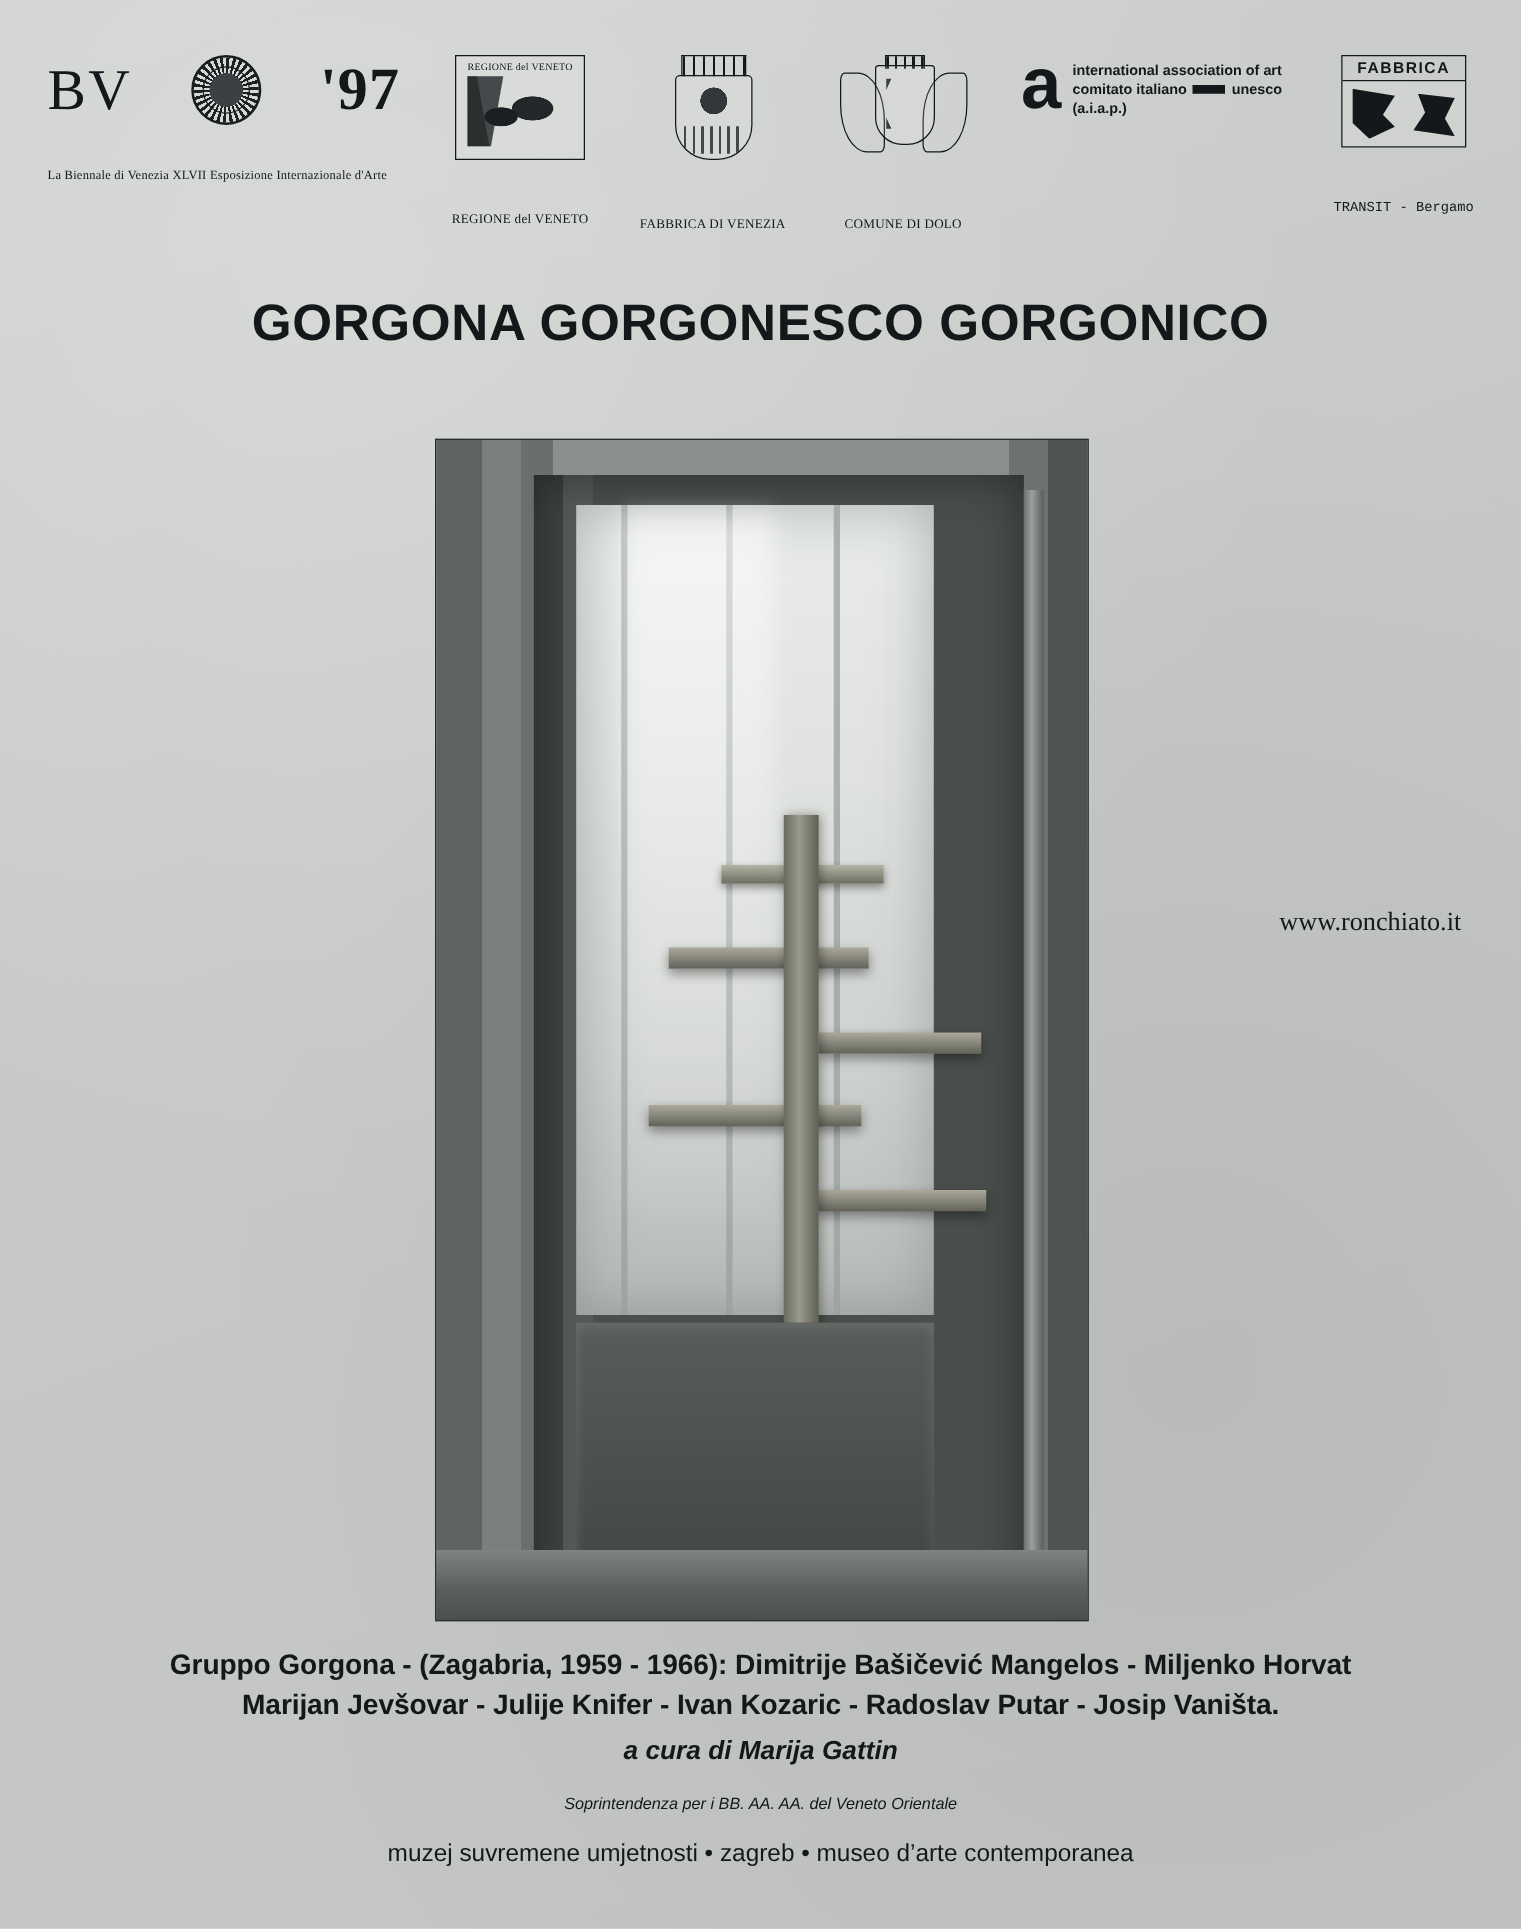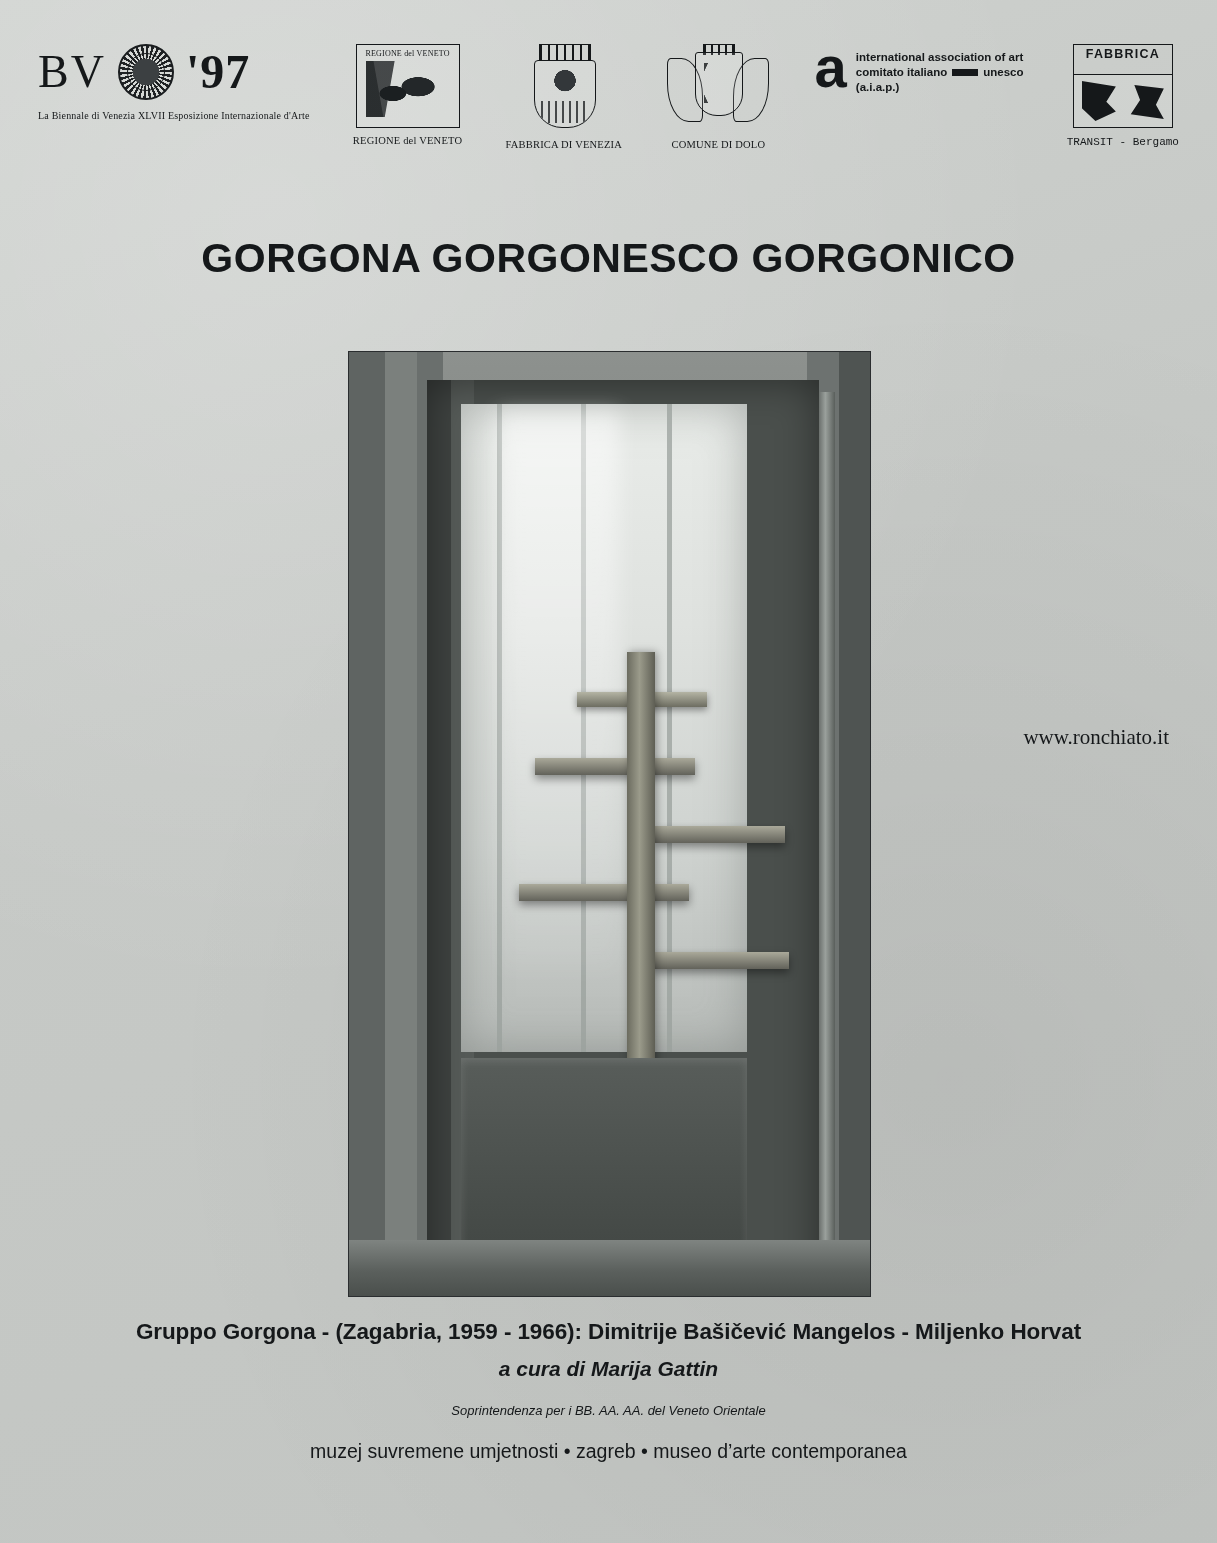--- a/index.html
+++ b/index.html
@@ -34,20 +34,21 @@
     height: 125px;
     display: flex;
     align-items: flex-start;
     justify-content: space-between;
   }
   .logo-block {
     display: flex;
     flex-direction: column;
     align-items: center;
     color: #15181a;
+    gap: 35px;
   }
   .logo-caption {
     font-size: 10.5px;
     letter-spacing: 0.2px;
     margin-top: 7px;
     font-family: "Liberation Serif", serif;
     white-space: nowrap;
   }
 
   
@@ -78,21 +79,20 @@
   .bv-year {
     font-family: "Liberation Serif", serif;
     font-size: 48px;
     font-weight: bold;
     letter-spacing: 1px;
     line-height: 1;
   }
   .bv-caption {
     font-family: "Liberation Serif", serif;
     font-size: 10px;
-    margin-top: 10px;
     letter-spacing: 0.2px;
     white-space: nowrap;
   }
   .bv-col { display:flex; flex-direction:column; align-items:flex-start; }
 
   
   .crest-frame {
     width: 104px;
     height: 84px;
     border: 1.5px solid #14171a;
@@ -236,21 +236,21 @@
   .fabbrica-box {
     width: 100px;
     border: 1.6px solid #15181a;
     box-sizing: border-box;
   }
   .fabbrica-title {
     font-size: 12.5px;
     font-weight: bold;
     letter-spacing: 1.2px;
     text-align: center;
-    padding: 2px 0 13px;
+    padding: 2px 0 3px;
     border-bottom: 1.6px solid #15181a;
     color: #15181a;
   }
   .fabbrica-art {
     height: 52px;
     position: relative;
     background: rgba(255,255,255,0.12);
     overflow: hidden;
   }
   .fabbrica-art::before {
@@ -500,18 +500,19 @@
 
     <div class="door-panel"></div>
     <div class="pole"></div>
     <div class="threshold"></div>
   </div>
 
   <div class="url">www.ronchiato.it</div>
 
   <div class="captions">
     <div class="credits-line">Gruppo Gorgona - (Zagabria, 1959 - 1966): Dimitrije Bašičević Mangelos -  Miljenko Horvat</div>
+    <div class="credits-line">Marijan Jevšovar - Julije Knifer - Ivan Kozaric - Radoslav Putar - Josip Vaništa.</div>
     <div class="curator">a cura di Marija Gattin</div>
     <div class="sopr">Soprintendenza per i BB. AA. AA. del Veneto Orientale</div>
     <div class="museums">muzej suvremene umjetnosti • zagreb • museo d’arte contemporanea</div>
   </div>
 
 </div>
 
 </body></html>

